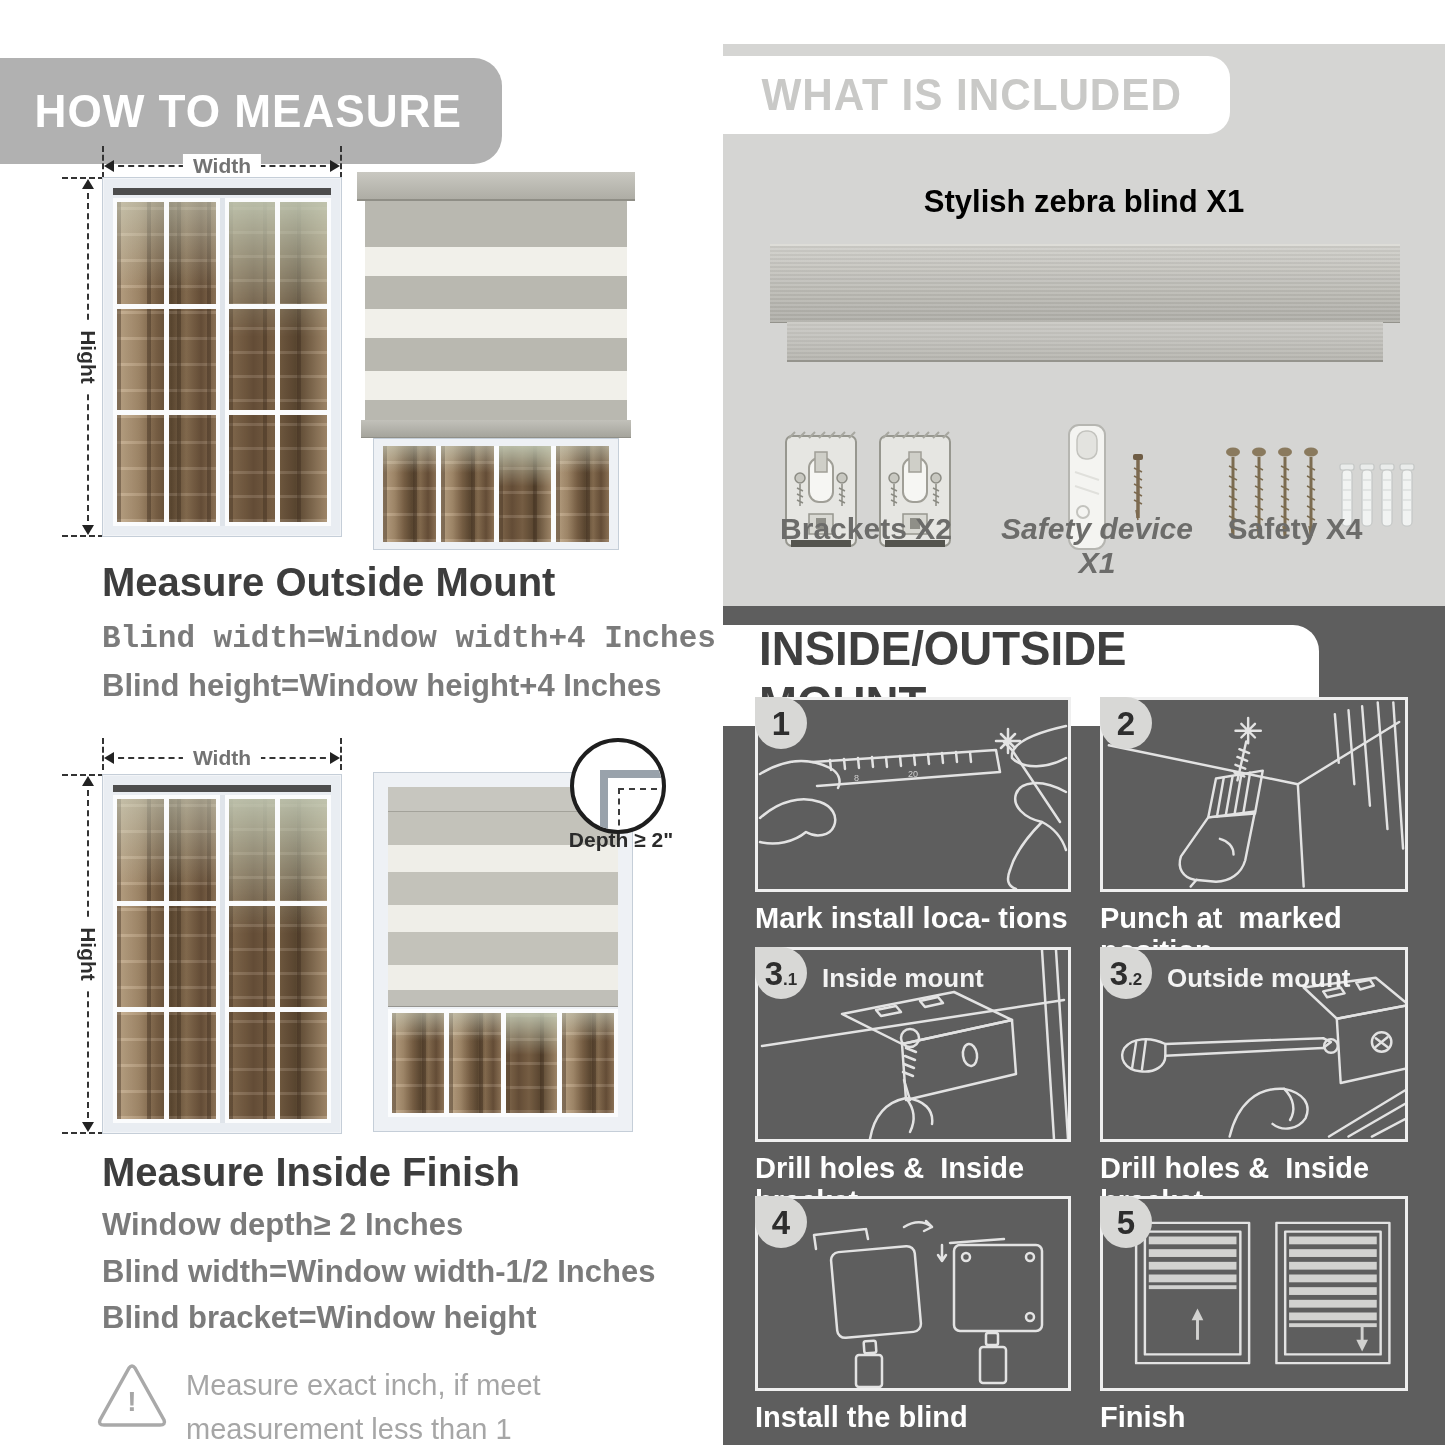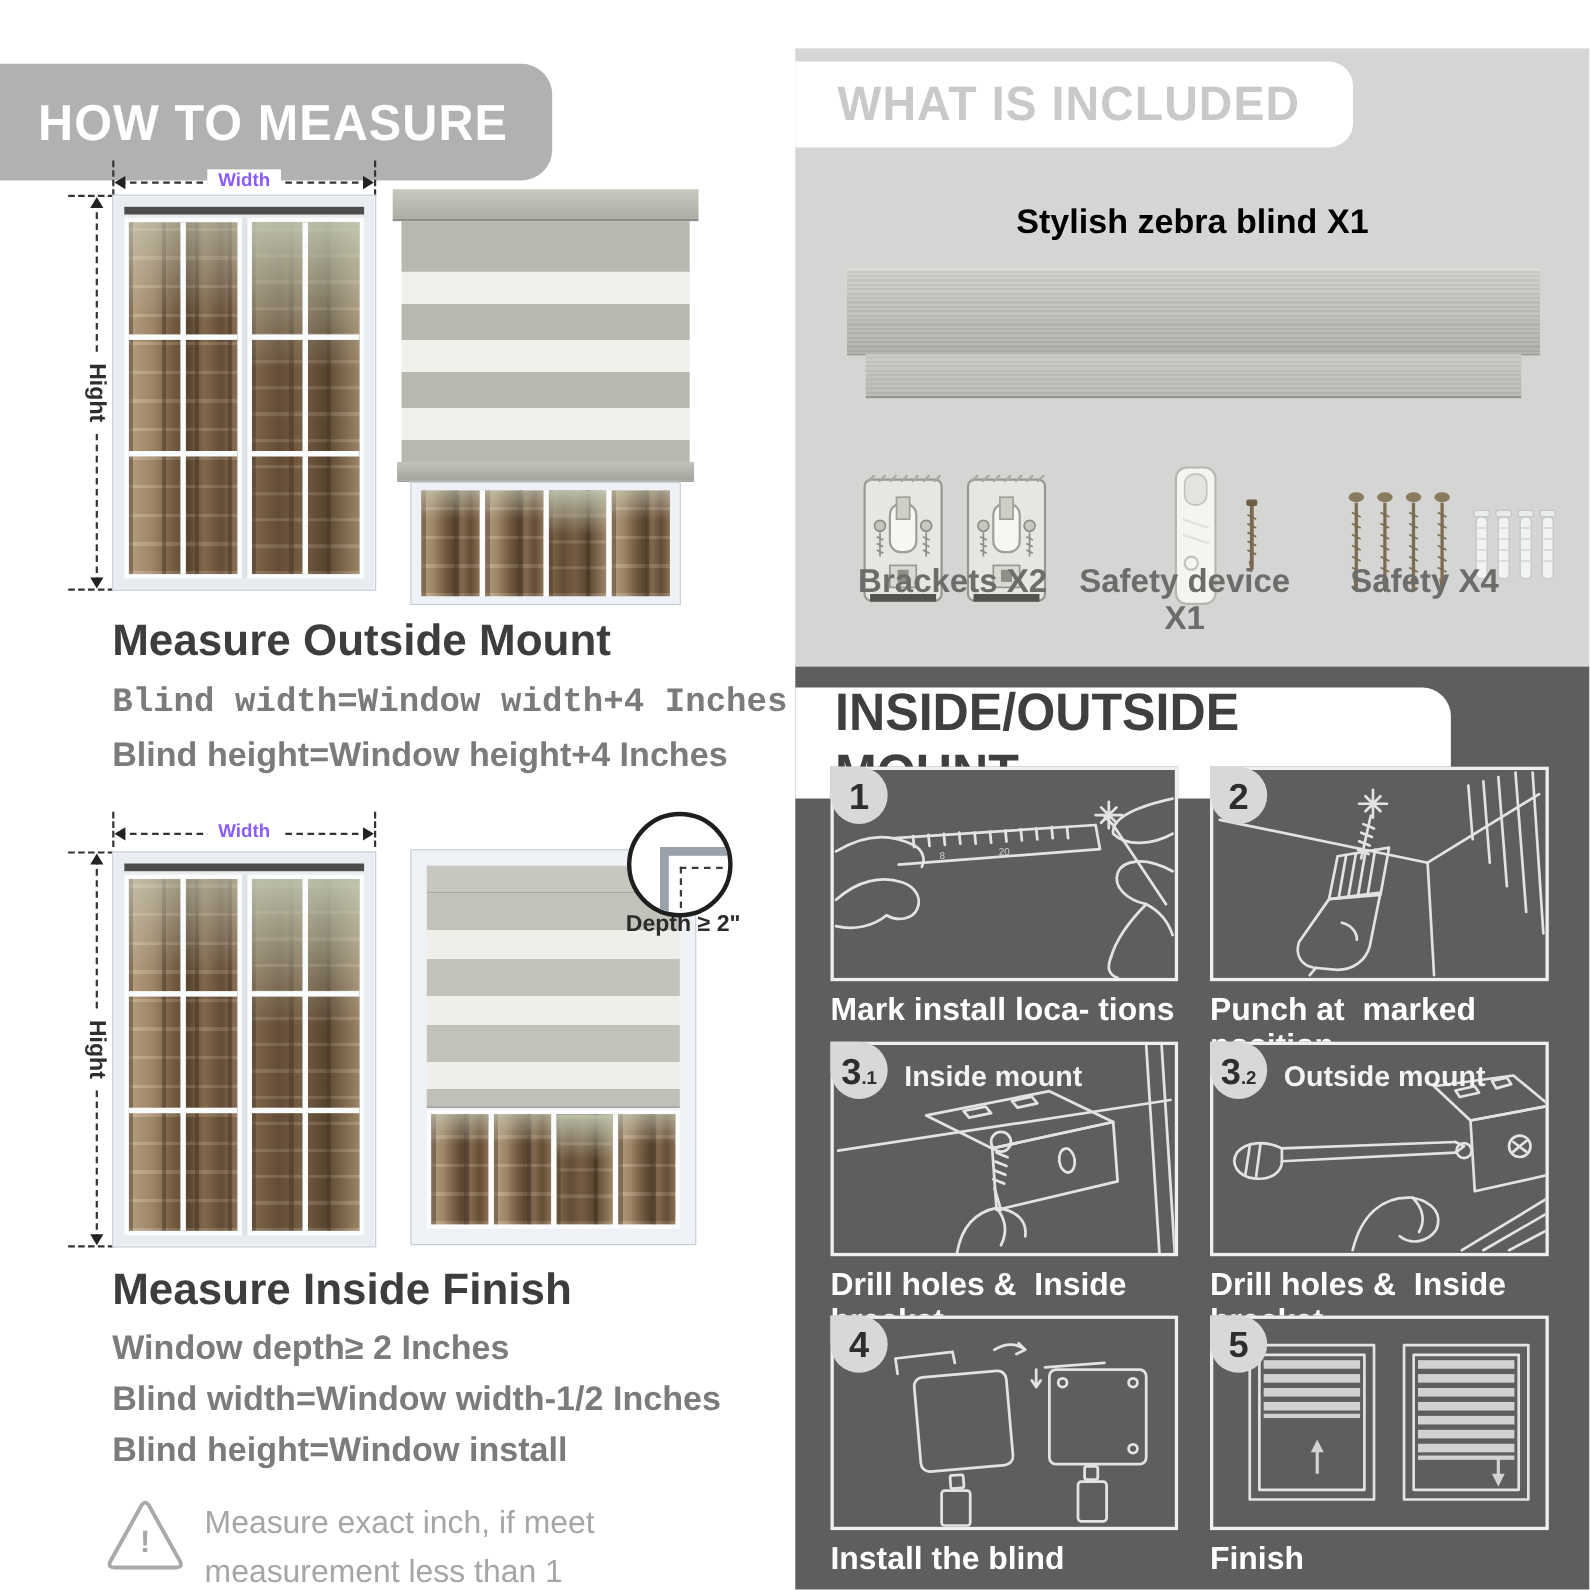--- a/index.html
+++ b/index.html
@@ -49,21 +49,21 @@
   .warrow{height:30px;}
   .warrow .line{position:absolute;left:6px;right:6px;top:13px;border-top:2px dashed #333;}
   .warrow .tick{position:absolute;top:-6px;height:32px;border-left:2px dashed #333;}
   .warrow .tick.l{left:0;}
   .warrow .tick.r{right:0;}
   .warrow .head{position:absolute;top:8px;width:0;height:0;border-top:6px solid transparent;border-bottom:6px solid transparent;}
   .warrow .head.l{left:2px;border-right:10px solid #222;}
   .warrow .head.r{right:2px;border-left:10px solid #222;}
   .warrow .lbl{
     position:absolute;left:50%;top:2px;transform:translateX(-50%);
-    background:#fff;padding:0 10px;font-size:17px;font-weight:bold;color:#8b5cf6;
+    background:#fff;padding:0 10px;font-size:21px;font-weight:bold;color:#737373;
   }
   .harrow{width:30px;}
   .harrow .line{position:absolute;top:6px;bottom:6px;left:13px;border-left:2px dashed #333;}
   .harrow .head{position:absolute;left:8px;width:0;height:0;border-left:6px solid transparent;border-right:6px solid transparent;}
   .harrow .head.t{top:2px;border-bottom:10px solid #222;}
   .harrow .head.b{bottom:2px;border-top:10px solid #222;}
   .harrow .lbl{
     position:absolute;top:50%;left:2px;transform:translateY(-50%);
     background:#fff;padding:10px 0;font-size:21px;font-weight:bold;color:#2e2e2e;
     writing-mode:vertical-rl;
@@ -259,21 +259,21 @@
 
 <div class="abs depth-circle" style="left:570px;top:694px;">
   <div class="L1"></div>
   <div class="L2"></div>
 </div>
 <div class="abs depth-lbl" style="left:556px;top:784px;width:130px;text-align:center;">Depth ≥ 2"</div>
 
 <div class="abs mheading" style="left:102px;top:1106px;">Measure Inside Finish</div>
 <div class="abs formula" style="left:102px;top:1163px;">Window depth≥ 2 Inches</div>
 <div class="abs formula" style="left:102px;top:1210px;">Blind width=Window width-1/2 Inches</div>
-<div class="abs formula" style="left:102px;top:1256px;">Blind height=Window install</div>
+<div class="abs formula" style="left:102px;top:1256px;">Blind bracket=Window height</div>
 
 <div class="abs warn-wrap" style="left:96px;top:1318px;">
   <div class="warn-tri">
     <svg width="72" height="66" viewBox="0 0 72 66">
       <path d="M33,6 Q36,2 39,6 L68,58 Q70,63 64,63 L8,63 Q2,63 4,58 Z" fill="none" stroke="#a9a9a9" stroke-width="3.5" stroke-linejoin="round"></path>
     </svg>
     <span class="bang">!</span>
   </div>
   <div class="warn-text" style="margin-left:18px;margin-top:2px;">Measure exact inch, if meet measurement less than 1 inch,please also let us know exact measurement, please do not leave it</div>
 </div>
@@ -373,21 +373,21 @@
       </g>
       <g transform="translate(60,0)">
         <rect x="120" y="20" width="14" height="6" rx="2" fill="#eaeceb" stroke="#c4c7c6" stroke-width="1.2"></rect>
         <rect x="122" y="26" width="10" height="56" rx="4" fill="#f1f3f2" stroke="#c4c7c6" stroke-width="1.2"></rect>
         <path d="M123,36 L131,36 M123,46 L131,46 M123,56 L131,56 M123,66 L131,66" stroke="#d2d5d4" stroke-width="1.2"></path>
       </g>
     </svg>
   </div>
 
   <div class="comp-label" style="left:38px;width:210px;">Brackets X2</div>
-  <div class="comp-label" style="left:244px;width:220px;">Safety device X1</div>
+  <div class="comp-label" style="left:264px;width:220px;font-style:italic;">Safety device X1</div>
   <div class="comp-label" style="left:477px;width:190px;">Safety X4</div>
 </div>
 
 <div class="abs mount">
   <div class="iom-header">
     <span>INSIDE/OUTSIDE MOUNT</span>
   </div>
 
   <div class="step" style="left:32px;top:91px;width:316px;">
     <div class="frame">

